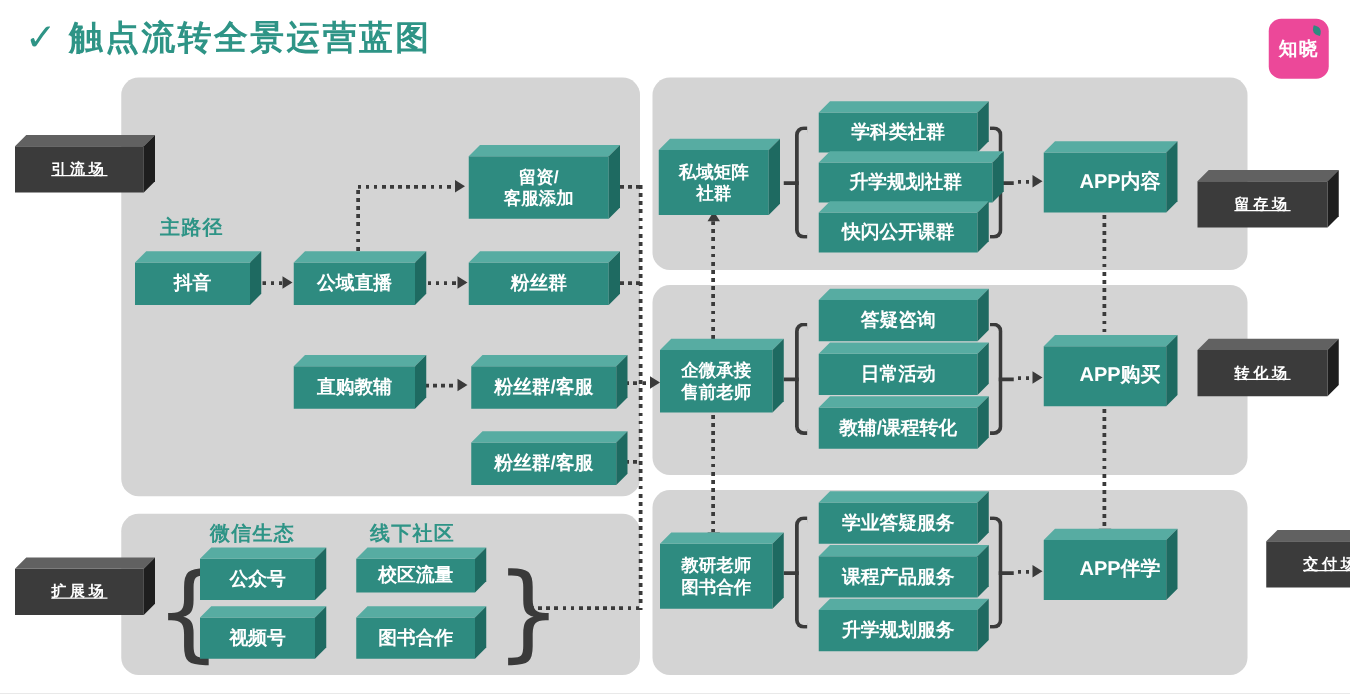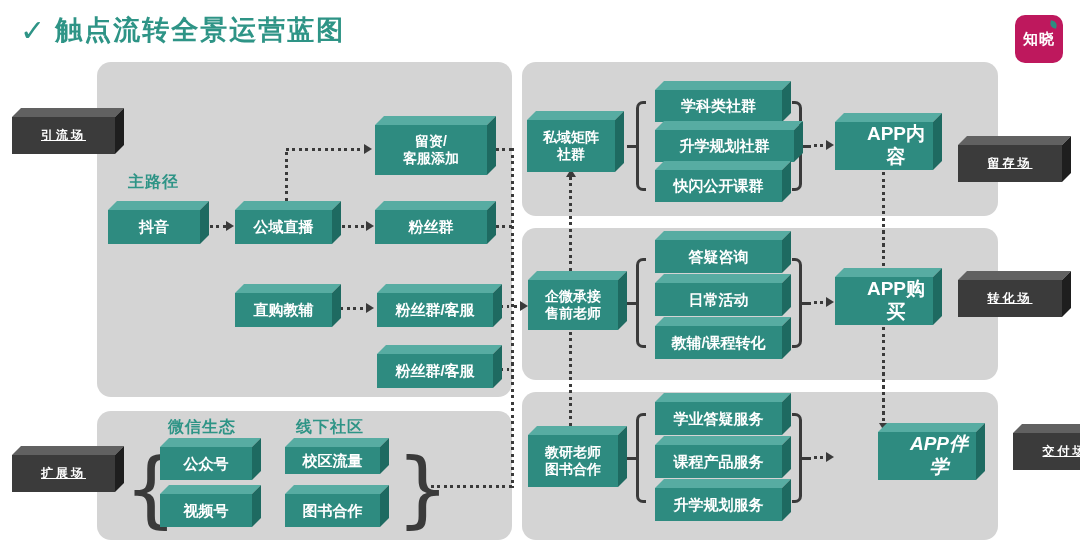--- a/index.html
+++ b/index.html
@@ -45,26 +45,26 @@
   .brk .tick{position:absolute;top:50%;margin-top:-1.5px;width:12px;height:3px;background:var(--line);}
   .brk.l .tick{left:-12px;}
   .brk.r .tick{right:-12px;}
 
   .brace{position:absolute;color:var(--line);font-size:84px;line-height:90px;font-family:"DejaVu Sans",sans-serif;}
 
   #title-row{position:absolute;left:20px;top:12px;display:flex;align-items:center;gap:10px;}
   #check{color:var(--title);font-size:30px;font-weight:700;}
   #ptitle{color:var(--title);font-size:27px;font-weight:800;letter-spacing:2px;}
 
-  #logo{position:absolute;left:1015px;top:15px;width:48px;height:48px;background:#be185d;border-radius:10px;
+  #logo{position:absolute;left:1015px;top:15px;width:48px;height:48px;background:#ec4899;border-radius:10px;
         display:flex;align-items:center;justify-content:center;color:#fff;font-weight:700;font-size:15px;letter-spacing:1px;}
   #logo::after{content:"";position:absolute;top:6px;right:6px;width:7px;height:7px;background:var(--teal-front);
         border-radius:0 5px 0 5px;transform:rotate(15deg);}
 
-  .fs14{font-size:14px;} .fs15{font-size:15px;} .fs16{font-size:19px;padding-left:24px;}
+  .fs14{font-size:14px;} .fs15{font-size:15px;} .fs16{font-size:16px;padding-left:24px;}
 </style>
 </head>
 <body>
 
 <div id="stage">
 
   <div id="title-row">
     <span id="check">✓</span>
     <span id="ptitle">触点流转全景运营蓝图</span>
   </div>
@@ -169,15 +169,15 @@
   <div class="b3 teal fs15" style="left:655px;top:240px;width:127px;height:33px;">答疑咨询</div>
   <div class="b3 teal fs15" style="left:655px;top:283px;width:127px;height:33px;">日常活动</div>
   <div class="b3 teal fs15" style="left:655px;top:326px;width:127px;height:33px;">教辅/课程转化</div>
   <div class="b3 teal fs16" style="left:835px;top:277px;width:98px;height:48px;">APP购买</div>
 
   <div class="b3 teal fs14" style="left:528px;top:435px;width:90px;height:52px;">教研老师
 图书合作</div>
   <div class="b3 teal fs15" style="left:655px;top:402px;width:127px;height:33px;">学业答疑服务</div>
   <div class="b3 teal fs15" style="left:655px;top:445px;width:127px;height:33px;">课程产品服务</div>
   <div class="b3 teal fs15" style="left:655px;top:488px;width:127px;height:33px;">升学规划服务</div>
-  <div class="b3 teal fs16" style="left:878px;top:432px;width:98px;height:48px;font-style:italic;">APP伴学</div>
+  <div class="b3 teal fs16" style="left:835px;top:432px;width:98px;height:48px;">APP伴学</div>
 
 </div>
 
 </body></html>

